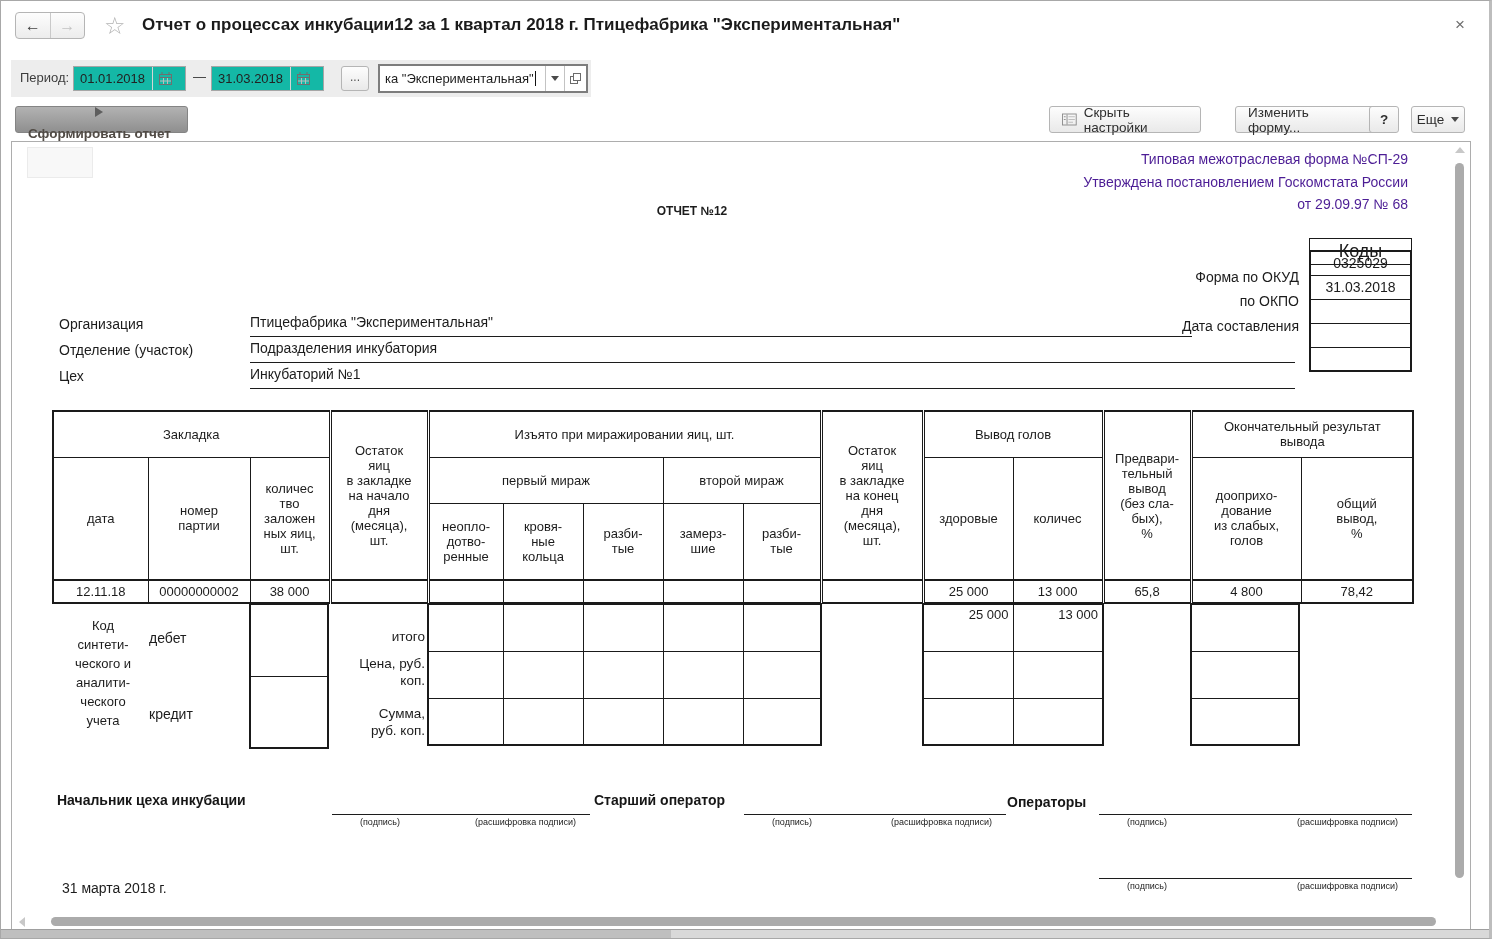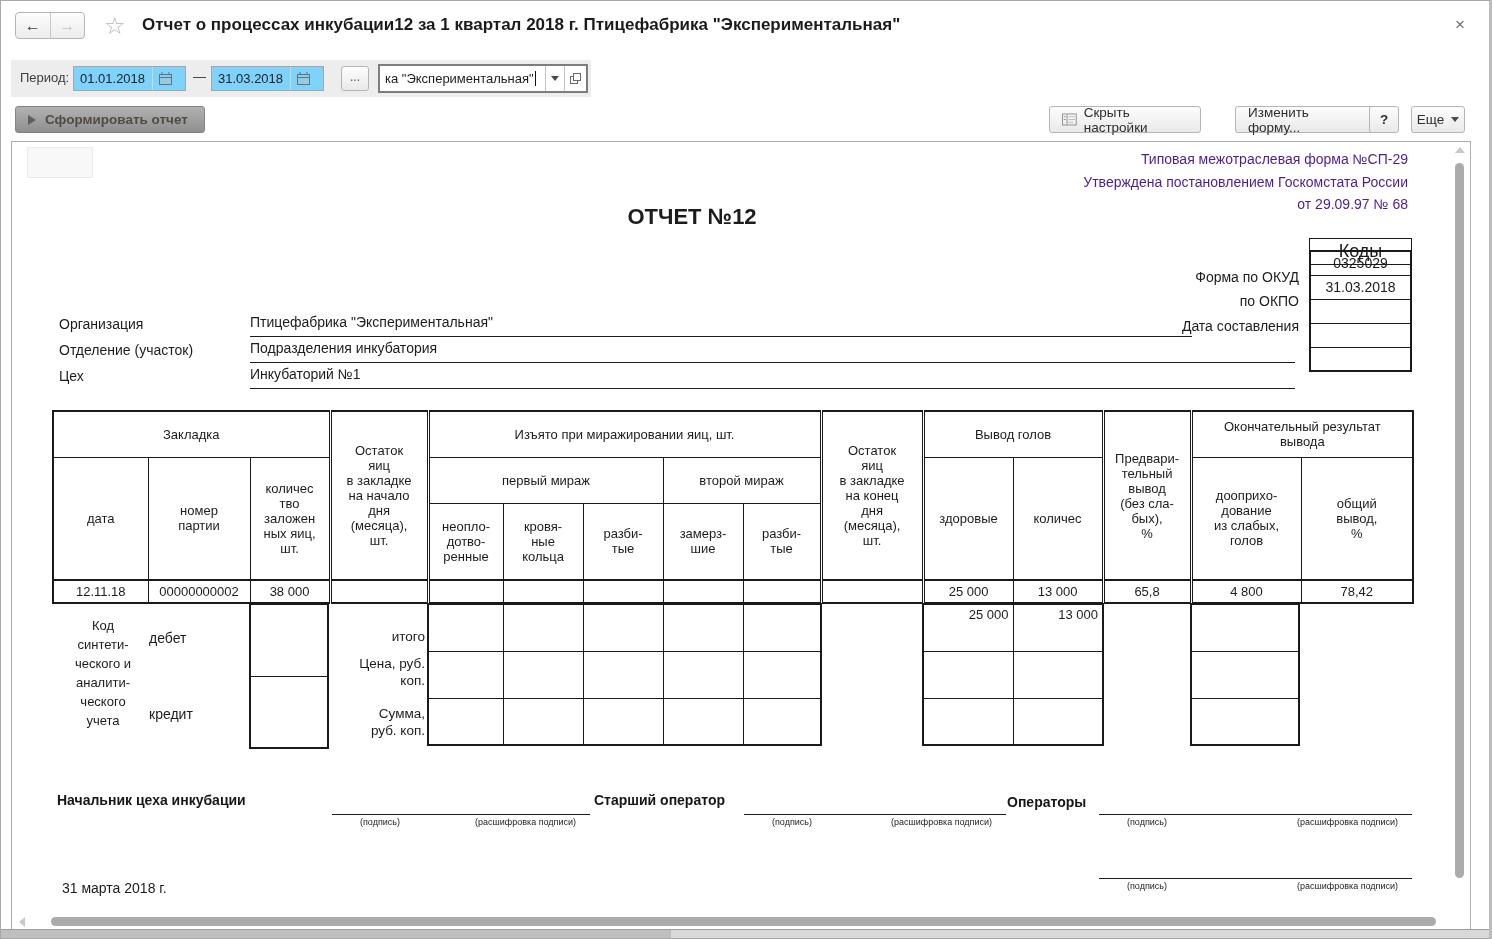--- a/index.html
+++ b/index.html
@@ -12,46 +12,46 @@
   .navbtn { flex:1; display:flex; align-items:center; justify-content:center; font-size:16px; cursor:default; }
   .navbtn.back { border-right:1px solid #c9c9c9; color:#3f3f3f; }
   .navbtn.fwd { color:#c2c2c2; }
   .star { position:absolute; left:103px; top:12px; font-size:24px; color:#b3b3b3; line-height:26px; }
   .wtitle { position:absolute; left:141px; top:14px; font-size:17px; font-weight:bold; color:#1b1b1b; white-space:nowrap; }
   .close { position:absolute; right:24px; top:14px; font-size:17px; color:#6e6e6e; }
 
   
   .filter-panel { position:absolute; left:10px; top:59px; width:580px; height:37px; background:#ededed; }
   .flabel { position:absolute; left:9px; top:10px; font-size:13px; color:#3c3c3c; }
-  .dtwrap { position:absolute; top:6px; height:25px; border:1px solid #a6a6a6; background:#7dd3fc; display:flex; }
+  .dtwrap { position:absolute; top:6px; height:25px; border:1px solid #a6a6a6; background:#14b8a6; display:flex; }
   .dtwrap.d1 { left:62px; width:113px; }
   .dtwrap.d2 { left:200px; width:113px; }
   .dt { border:none; outline:none; width:78px; font-size:13px; color:#222; padding-left:6px; font-family:inherit; background:transparent; }
   .calbtn { width:26px; height:23px; display:flex; align-items:center; justify-content:center; border-left:1px solid #d5d5d5; }
   .dash { position:absolute; left:182px; top:9px; font-size:13px; color:#333; }
   .dotsbtn { position:absolute; left:330px; top:6px; width:28px; height:25px; border:1px solid #b5b5b5; border-radius:3px; background:linear-gradient(#fdfdfd,#e9e9e9); font-size:12px; color:#555; text-align:center; line-height:20px; }
   .combo { position:absolute; left:367px; top:4px; width:210px; height:29px; border:2px solid #7d7d7d; background:#fff; display:flex; align-items:stretch; }
   .combo-text { flex:1; display:flex; align-items:center; padding-left:5px; font-size:13px; color:#1d1d1d; white-space:nowrap; overflow:hidden; }
   .caret { display:inline-block; width:1px; height:15px; background:#111; margin-left:1px; }
   .combo-arrow { width:19px; border-left:1px solid #c3c3c3; display:flex; align-items:center; justify-content:center; }
   .tri-down { width:0; height:0; border-left:4px solid transparent; border-right:4px solid transparent; border-top:5px solid #4a4a4a; }
   .combo-open { width:22px; border-left:1px solid #c3c3c3; display:flex; align-items:center; justify-content:center; background:#fff; }
 
   
-  .genbtn { position:absolute; left:14px; top:105px; height:27px; padding:0 16px 0 12px; border:1px solid #848484; border-radius:3px; background:linear-gradient(#b2b2b2,#8f8f8f); display:flex; align-items:center; gap:9px; }
+  .genbtn { position:absolute; left:14px; top:105px; height:27px; padding:0 16px 0 12px; border:1px solid #848484; border-radius:3px; background:linear-gradient(#b2b2b2,#8f8f8f); display:flex; align-items:center; gap:9px;flex-direction:column; }
   .genbtn span.txt { font-size:13.5px; font-weight:bold; color:#514b45; }
   .play { width:0; height:0; border-top:5px solid transparent; border-bottom:5px solid transparent; border-left:8px solid #5e5e5e; }
   .rbtn { position:absolute; top:105px; height:27px; border:1px solid #b5b5b5; border-radius:3px; background:linear-gradient(#fdfdfd,#e9e9e9); display:flex; align-items:center; justify-content:center; gap:7px; font-size:13.5px; color:#2e2e2e; padding:0 12px; }
   .rb1 { left:1048px; width:152px; } .rb2 { left:1218px; width:142px;margin-left:16px; } .rb3 { left:1368px; width:30px; font-weight:bold; } .rb4 { left:1410px; width:54px; }
 
   
   .report { position:absolute; left:10px; top:140px; width:1460px; height:792px; border:1px solid #adadad; background:#fff; overflow:hidden; }
   .selcell { position:absolute; left:15px; top:5px; width:66px; height:31px; border:1px solid #ebebeb; background:#f8f8f8; }
   .formlines { position:absolute; right:62px; top:6px; text-align:right; font-size:14px; color:#4c1d95; line-height:22.5px; }
-  .rtitle { position:absolute; left:40px; top:62px; width:1280px; text-align:center; font-size:22px; font-weight:bold; color:#1c1c1c; }
+  .rtitle { position:absolute; left:40px; top:62px; width:1280px; text-align:center; font-size:12px; font-weight:bold; color:#1c1c1c; }
   .rsubtitle { position:absolute; left:40px; top:96px; width:1280px; text-align:center; font-size:14.5px; font-weight:bold; color:#1c1c1c; }
 
   .codes-hdr { position:absolute; left:1297px; top:96px; width:103px; height:27px; border:1px solid #1a1a1a; text-align:center; font-size:18px; color:#1c1c1c; line-height:25px; }
   .codes-body { position:absolute; left:1297px; top:108px; width:103px; border-collapse:collapse; table-layout:fixed; }
   .codes-body { border:2px solid #1a1a1a; }
   .codes-body td { border:1px solid #1a1a1a; height:24px; text-align:center; font-size:14px; color:#1c1c1c; padding:0 2px; }
   .codes-labels { position:absolute; left:1027px; top:123px; width:260px; text-align:right; font-size:14px; color:#1c1c1c; }
   .codes-labels div { height:24.4px; line-height:24.4px; }
 
   .orgrow { position:absolute; left:0; font-size:14px; color:#1c1c1c; }

